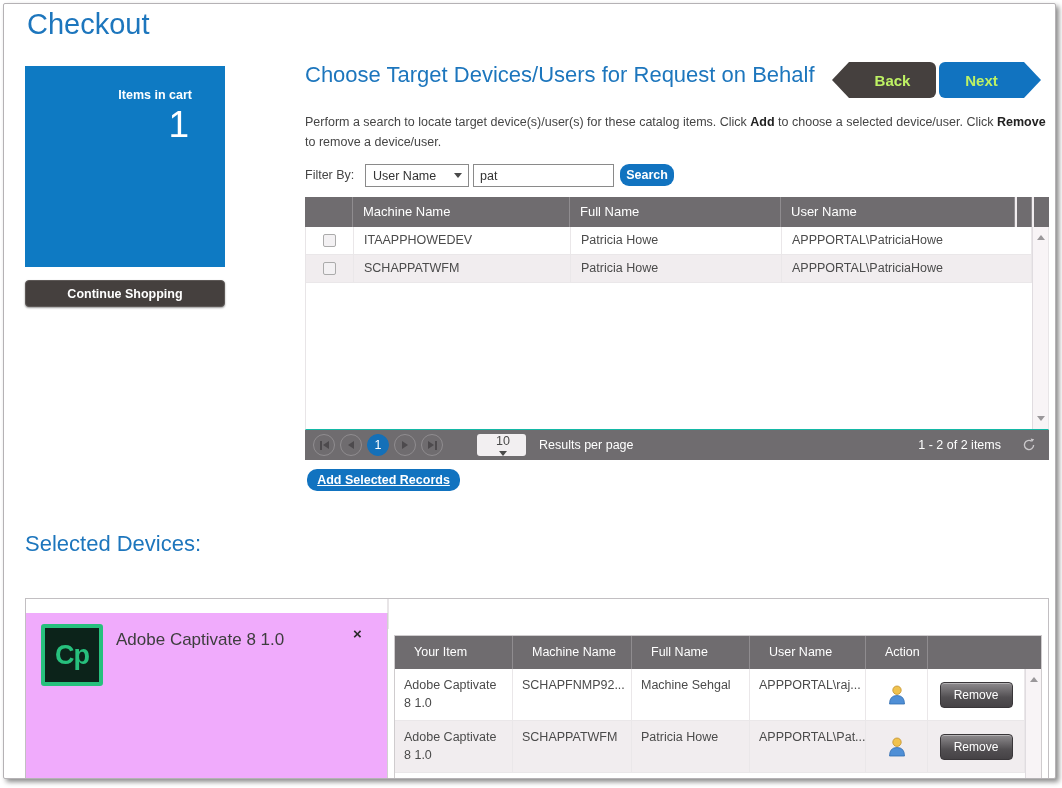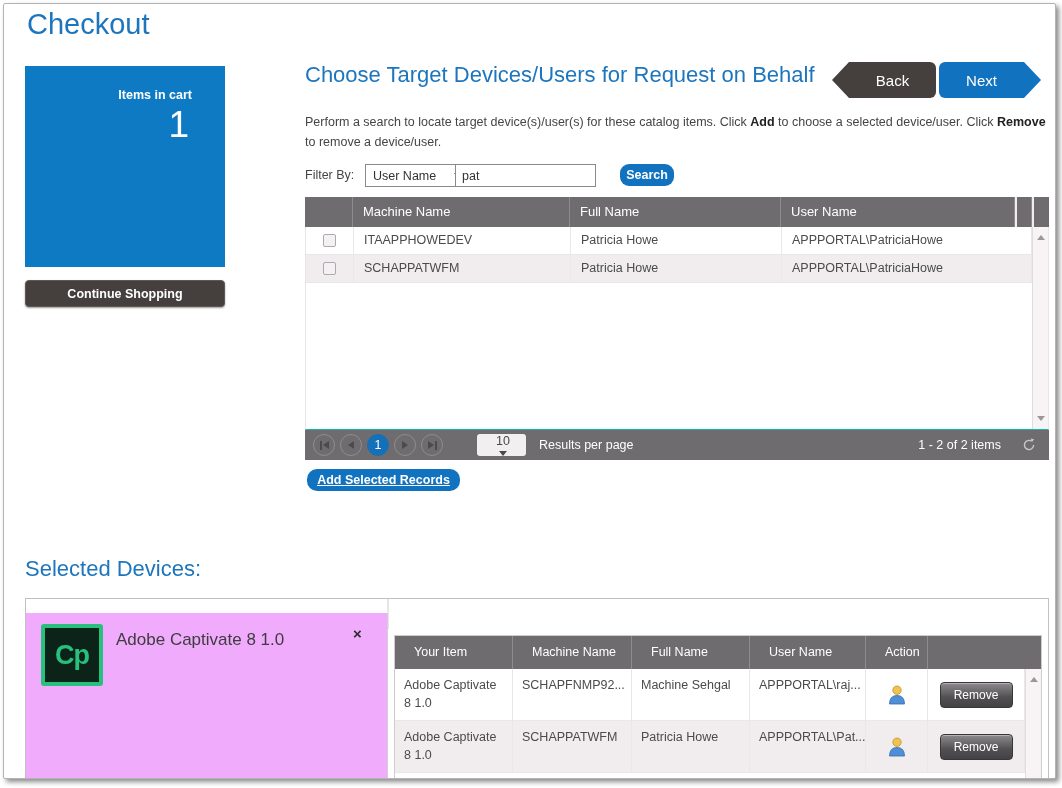--- a/index.html
+++ b/index.html
@@ -18,38 +18,38 @@
   .cart-label{margin-top:22px;padding-right:33px;text-align:right;font-size:12.5px;font-weight:700;}
   .cart-count{margin-top:2px;padding-right:36px;text-align:right;font-size:37px;font-weight:400;}
   .btn-dark{left:21px;top:276px;width:200px;height:27px;background:#45403e;color:#fff;
     border:1px solid #5d5856;border-radius:4px;font-size:12.5px;font-weight:700;
     box-shadow:0 1px 2px rgba(0,0,0,.4);cursor:pointer;font-family:inherit;}
 
   
   .nav-btn{top:58px;height:36px;display:flex;align-items:stretch;cursor:pointer;}
   .nav-back{left:828px;}
   .nav-next{left:935px;}
-  .nav-rect{display:flex;align-items:center;justify-content:center;color:#ffffff;font-size:15px;font-weight:400;}
+  .nav-rect{display:flex;align-items:center;justify-content:center;color:#bef264;font-size:15px;font-weight:700;}
   .back-rect{width:87px;background:#45403e;border-radius:0 6px 6px 0;}
   .next-rect{width:85px;background:#1173c0;border-radius:6px 0 0 6px;}
   .tri{width:0;height:0;align-self:center;}
   .back-tri{border-top:18px solid transparent;border-bottom:18px solid transparent;border-right:17px solid #45403e;}
   .next-tri{border-top:18px solid transparent;border-bottom:18px solid transparent;border-left:17px solid #1173c0;}
 
   
   .instructions{left:301px;top:108px;width:748px;margin:0;font-size:12.5px;line-height:20px;color:#454545;}
   .instructions b{color:#222;}
 
   
   .filter-label{left:301px;top:164px;font-size:12.5px;color:#454545;}
   .select{left:361px;top:160px;width:104px;height:23px;border:1px solid #8a8a8a;background:#fff;
     display:flex;align-items:center;padding:0 6px 0 7px;font-size:12.5px;color:#333;cursor:pointer;}
   .select .grow{flex:1;}
   .caret{width:0;height:0;border-left:4px solid transparent;border-right:4px solid transparent;border-top:5px solid #4a4a4a;}
-  .filter-input{left:451px;top:160px;width:141px;height:23px;border:1px solid #8a8a8a;background:#fff;
+  .filter-input{left:469px;top:160px;width:141px;height:23px;border:1px solid #8a8a8a;background:#fff;
     font-size:12.5px;color:#333;padding:0 6px;font-family:inherit;}
   .btn-blue{background:#1173c0;color:#fff;border:none;font-weight:700;cursor:pointer;font-family:inherit;}
   .search-btn{left:616px;top:160px;width:54px;height:22px;border-radius:9px;font-size:12.5px;}
   .add-btn{left:303px;top:465px;width:153px;height:22px;border-radius:10px;font-size:12.5px;text-decoration:underline;}
 
   
   .grid{left:301px;top:193px;width:744px;height:233px;}
   .grid-header{display:flex;height:30px;}
   .gh-cell{background:#6f6c6f;color:#fff;font-size:13px;line-height:29px;padding-left:10px;
     border-right:1px solid #8f8c8f;overflow:hidden;white-space:nowrap;}
@@ -77,21 +77,21 @@
   .pg-tri-l{width:0;height:0;border-top:4px solid transparent;border-bottom:4px solid transparent;border-right:6px solid currentColor;}
   .pg-tri-r{width:0;height:0;border-top:4px solid transparent;border-bottom:4px solid transparent;border-left:6px solid currentColor;}
   .pg-bar{width:2px;height:9px;background:currentColor;}
   .page-size{position:absolute;left:172px;top:4px;width:49px;height:22px;background:#f2eff1;border-radius:3px;
     display:flex;align-items:center;padding:0 6px 0 9px;font-size:12.5px;color:#4b4b4b;cursor:pointer;flex-direction:column;}
   .pg-label{position:absolute;left:234px;top:0;line-height:30px;color:#fff;font-size:12.5px;}
   .pg-range{position:absolute;right:48px;top:0;line-height:30px;color:#fff;font-size:12.5px;}
   .refresh{position:absolute;right:12px;top:7px;width:16px;height:16px;cursor:pointer;}
 
   
-  .selected-heading{left:21px;top:551px;}
+  .selected-heading{left:21px;top:526px;}
   .panel{left:21px;top:594px;width:1024px;height:188px;border:1px solid #c2bfc2;background:#fff;}
   .panel-header{display:flex;height:30px;}
   .ph-cell{background:#747174;color:#000000;font-size:12.5px;font-weight:700;line-height:30px;padding-left:12px;margin-top:42px;}
   .ph-left{width:361px;}
   .ph-gap{width:2px;background:#e8e5e7;}
   .ph-right{flex:1;}
   .panel-left{position:absolute;left:0;top:14px;bottom:0;width:362px;background:#f0abfc;border-right:1px solid #d2cfd2;}
   .cp-icon{position:absolute;left:15px;top:11px;width:62px;height:62px;background:#0c231a;
     border:4px solid #27c07d;border-radius:3px;display:flex;align-items:center;justify-content:center;
     color:#27c07d;font-size:27px;font-weight:700;letter-spacing:-1px;}

